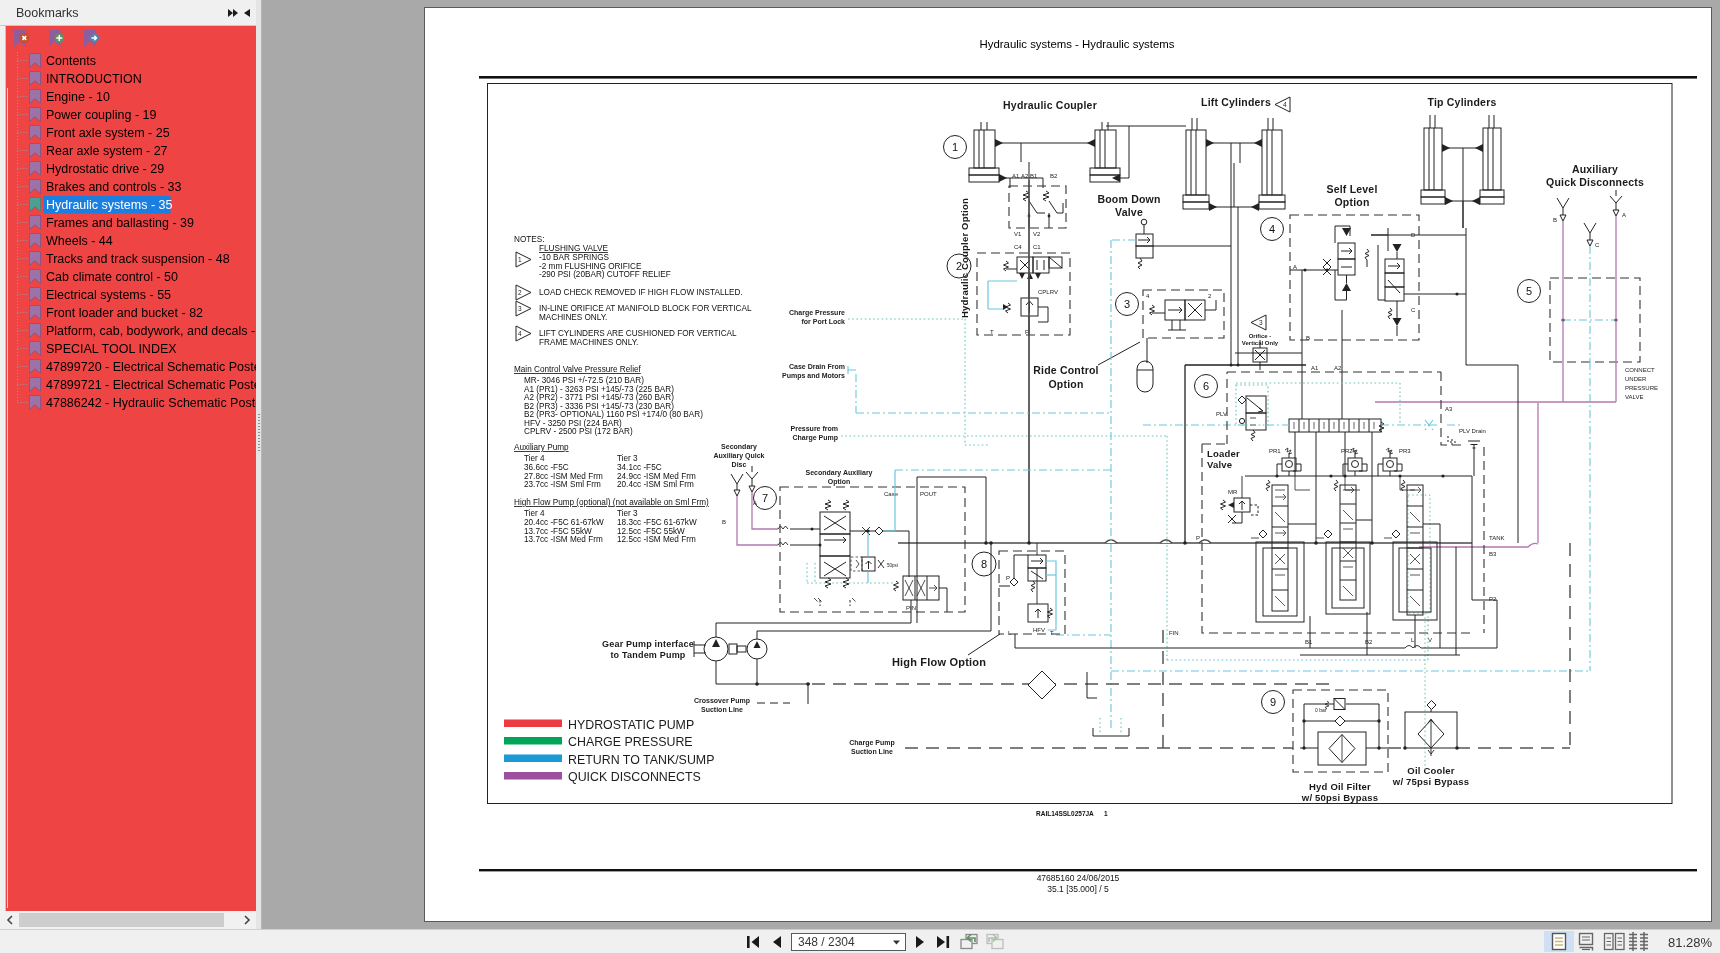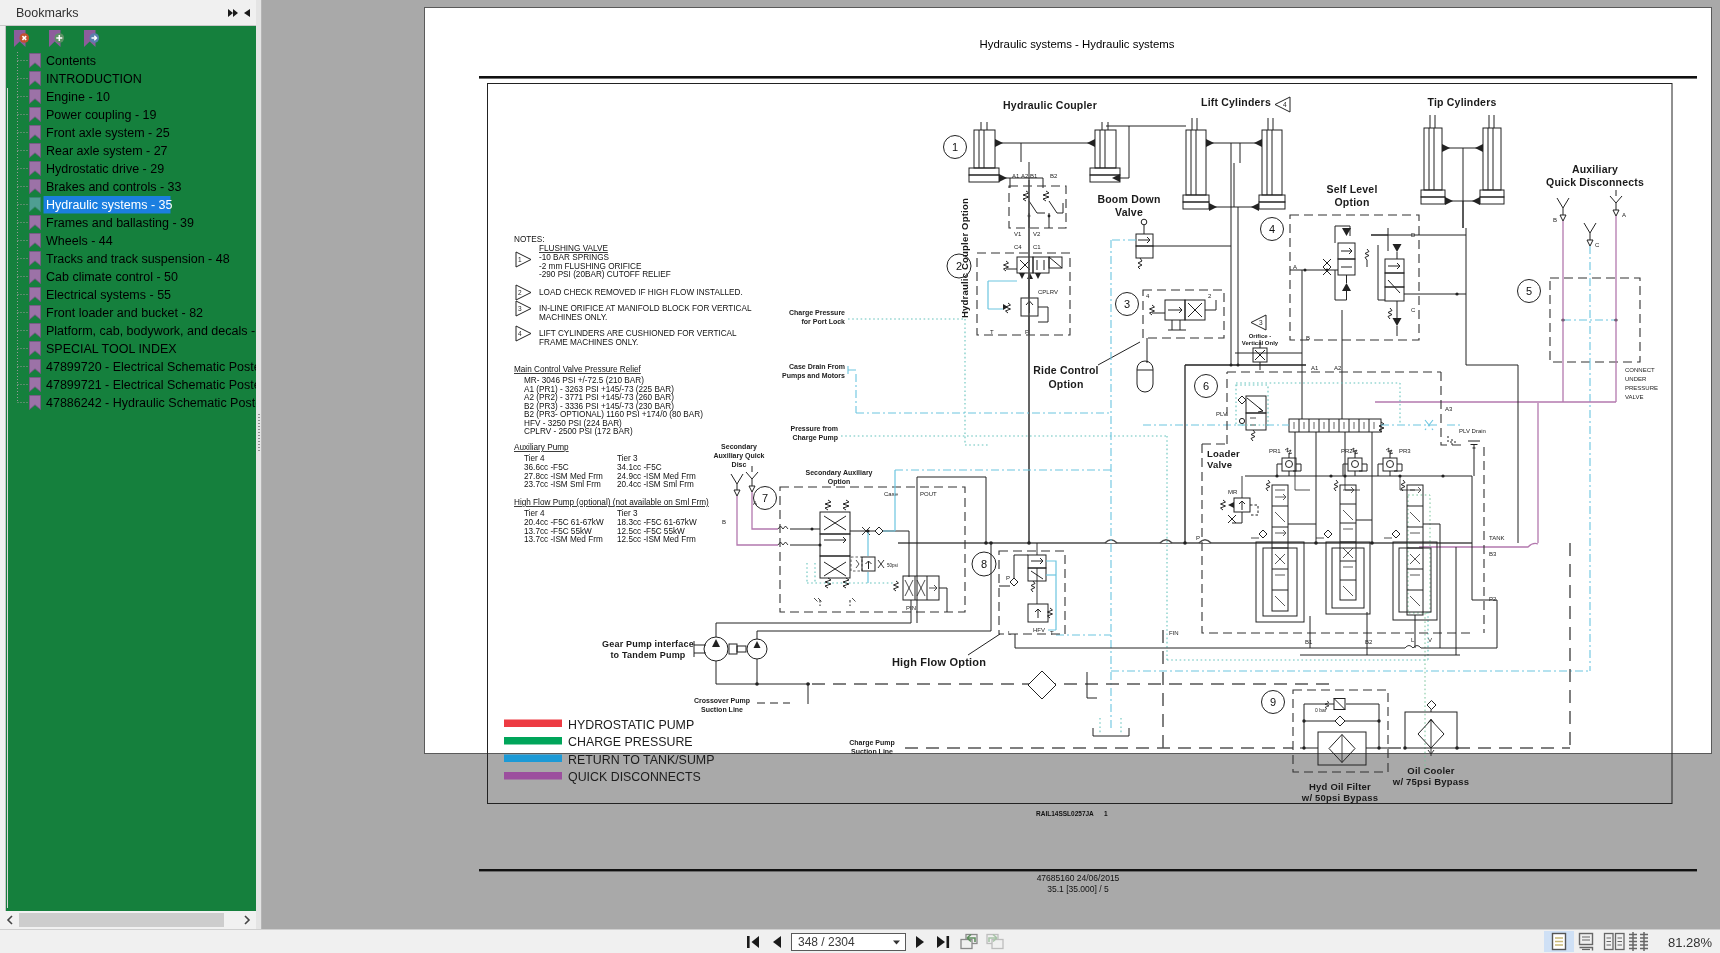--- a/index.html
+++ b/index.html
@@ -1,21 +1,21 @@
 <!DOCTYPE html>
 <html><head>
 <meta charset="utf-8">
 <style>
 html,body{margin:0;padding:0;width:1720px;height:953px;overflow:hidden;-webkit-font-smoothing:antialiased;
  font-family:"Liberation Sans",sans-serif;}
 #app{position:absolute;left:0;top:0;width:1720px;height:953px;background:#a9a9a9;}
 #docarea{position:absolute;left:262px;top:0;width:1458px;height:929px;background:#a9a9a9;}
-#page{position:absolute;left:162px;top:7px;width:1288px;height:747px;background:#ffffff;
+#page{position:absolute;left:162px;top:7px;width:1288px;height:915px;background:#ffffff;
  border:1px solid #5a5a5a;box-sizing:border-box;}
-#panel{position:absolute;left:0;top:0;width:256px;height:929px;background:#15803d;}
+#panel{position:absolute;left:0;top:0;width:256px;height:929px;background:#ef4444;}
 #splitter{position:absolute;left:256px;top:0;width:6px;height:929px;background:#e4e4e4;
  border-right:1px solid #b5b5b5;box-sizing:border-box;}
 #grip{position:absolute;left:258px;top:414px;width:2px;height:38px;
  background:repeating-linear-gradient(to bottom,#8f8f8f 0 1px,transparent 1px 3px);}
 #statusbar{position:absolute;left:0;top:929px;width:1720px;height:36px;background:#f0f0f0;
  border-top:1px solid #cfcfcf;box-sizing:border-box;}
 svg{display:block}
 svg text{font-family:"Liberation Sans",sans-serif;}
 </style>
 </head>

